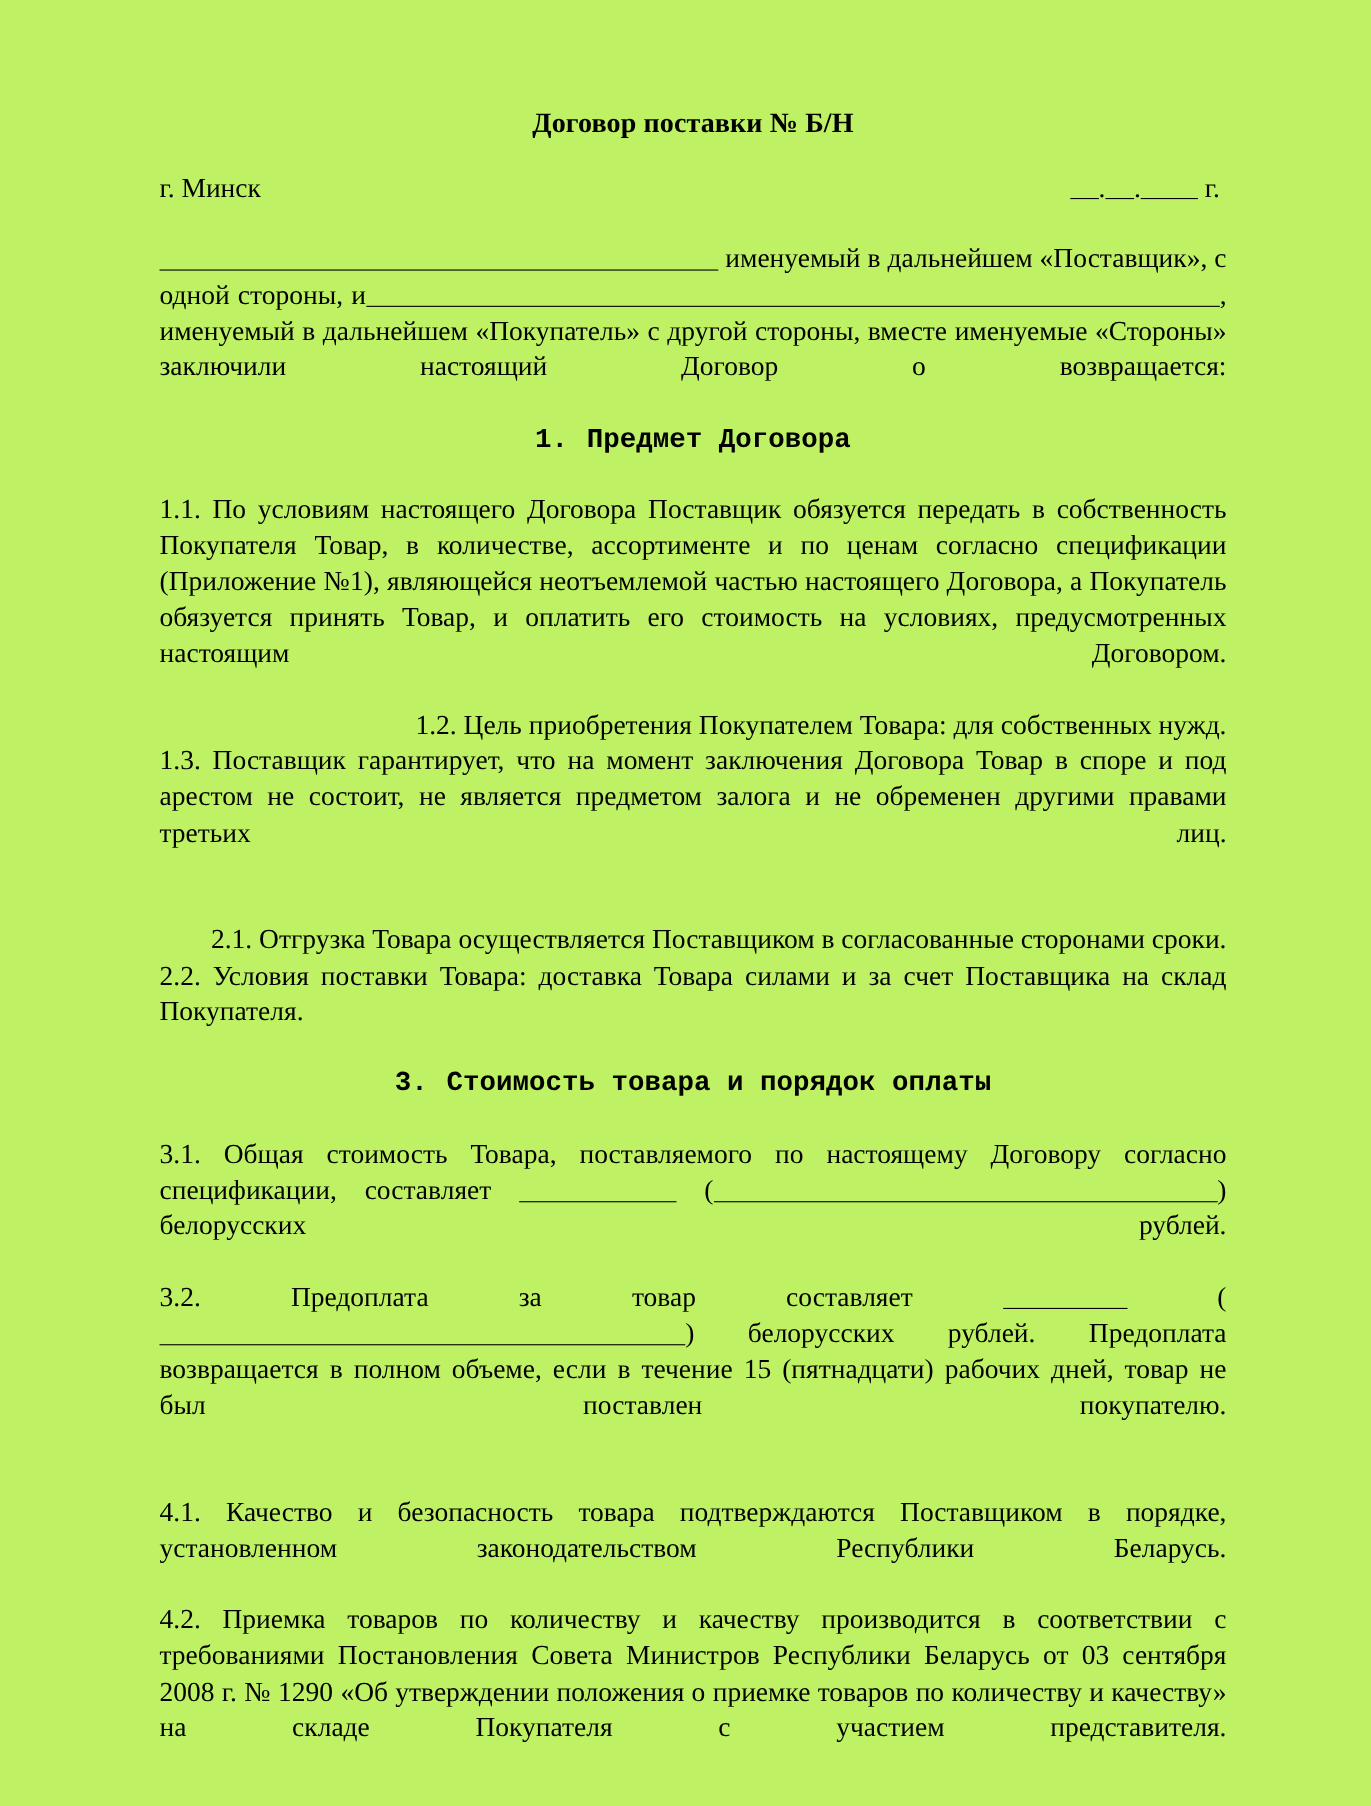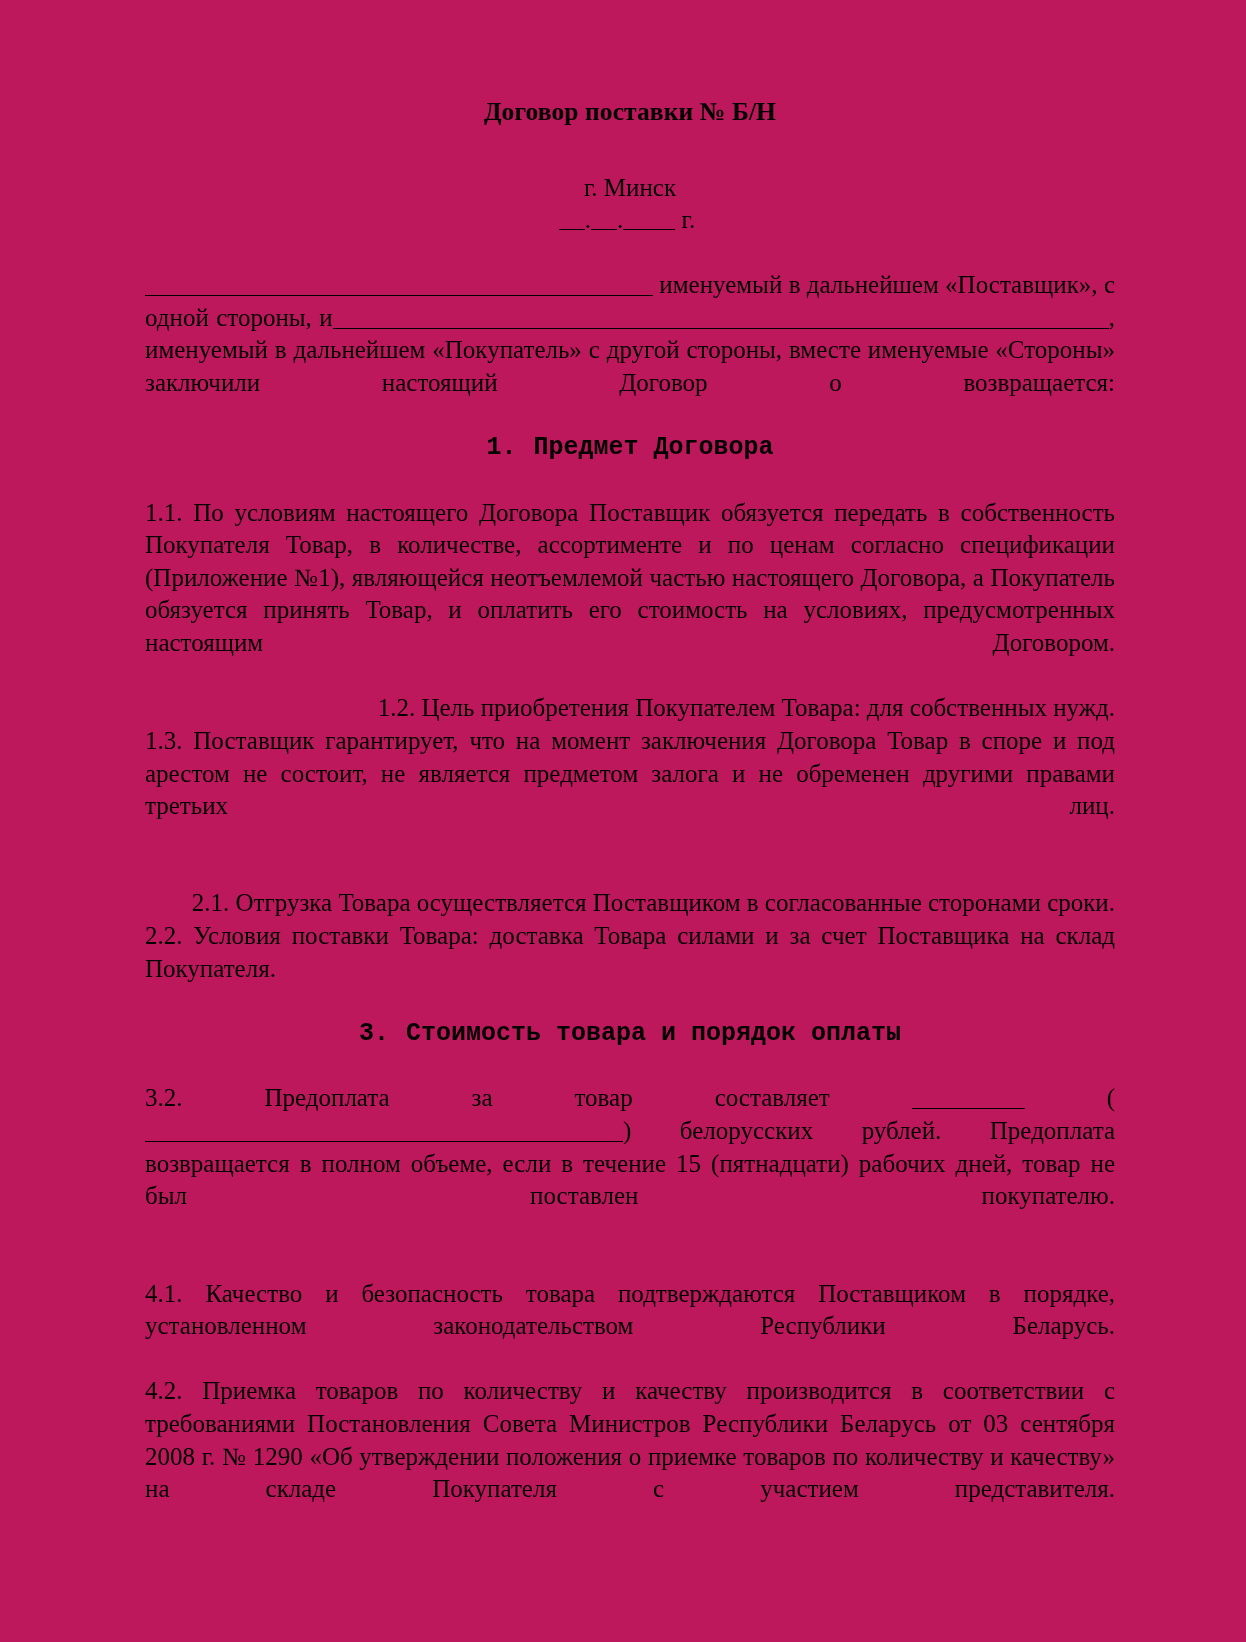--- a/index.html
+++ b/index.html
@@ -9,41 +9,40 @@
     background: #ffffff;
   }
   body {
     font-family: "Liberation Serif", "DejaVu Serif", serif;
     color: #000000;
   }
   .page {
     position: relative;
     width: 1246px;
     height: 1642px;
-    background: #be185d;
+    background: #bef264;
     box-sizing: border-box;
     padding: 96px 131px 0 145px;
     overflow: hidden;
   }
   .doc-title {
     text-align: center;
     font-weight: bold;
     font-size: 25.5px;
     line-height: 1.25;
     margin: 0 0 0 0;
     letter-spacing: 0.1px;
   }
   .meta-row {
     display: flex;
     justify-content: space-between;
     align-items: center;
-    margin-top: 44px;
+    margin-top: 28px;
     font-size: 25px;
     line-height: 1.3;
-    flex-direction: column;
   }
   .meta-city {
     white-space: nowrap;
   }
   .meta-date {
     white-space: nowrap;
     padding-right: 6px;
   }
   .ul-xs { display:inline-block; border-bottom:1.6px solid #000; width:26px; vertical-align:-2px; }
   .ul-sm { display:inline-block; border-bottom:1.6px solid #000; width:52px; vertical-align:-2px; }
@@ -125,20 +124,21 @@
 
 
   <div class="body-block flow">
     <p class="para nojust">2.1. Отгрузка Товара осуществляется Поставщиком в согласованные сторонами сроки.</p>
     <p class="para">2.2. Условия поставки Товара: доставка Товара силами и за счет Поставщика на склад Покупателя.</p>
   </div>
 
   <h2 class="section-head sec-gap-before"><span class="head-num">3.</span><span class="head-gap"></span><span>Стоимость товара и порядок оплаты</span></h2>
 
   <div class="body-block flow">
+    <p class="para"><span>3.1. Общая стоимость Товара, поставляемого по настоящему Договору согласно спецификации, составляет </span><span class="blank blank-sum-short"></span><span> (</span><span class="blank blank-sum-long"></span><span>)</span> <span>белорусских рублей.</span></p>
     <p class="para"><span>3.2. Предоплата за товар составляет </span><span class="blank blank-pre-short"></span><span> (</span><span class="blank blank-pre-long"></span><span>)</span> <span>белорусских рублей. Предоплата возвращается в полном объеме, если в течение 15 (пятнадцати) рабочих дней, товар не был поставлен покупателю.</span></p>
   </div>
 
 
   <div class="body-block flow">
     <p class="para">4.1. Качество и безопасность товара подтверждаются Поставщиком в порядке, установленном законодательством Республики Беларусь.</p>
     <p class="para">4.2. Приемка товаров по количеству и качеству производится в соответствии с требованиями Постановления Совета Министров Республики Беларусь от 03 сентября 2008 г. № 1290 «Об утверждении положения о приемке товаров по количеству и качеству» на складе Покупателя с участием представителя.</p>
   </div>
 
 </div>

